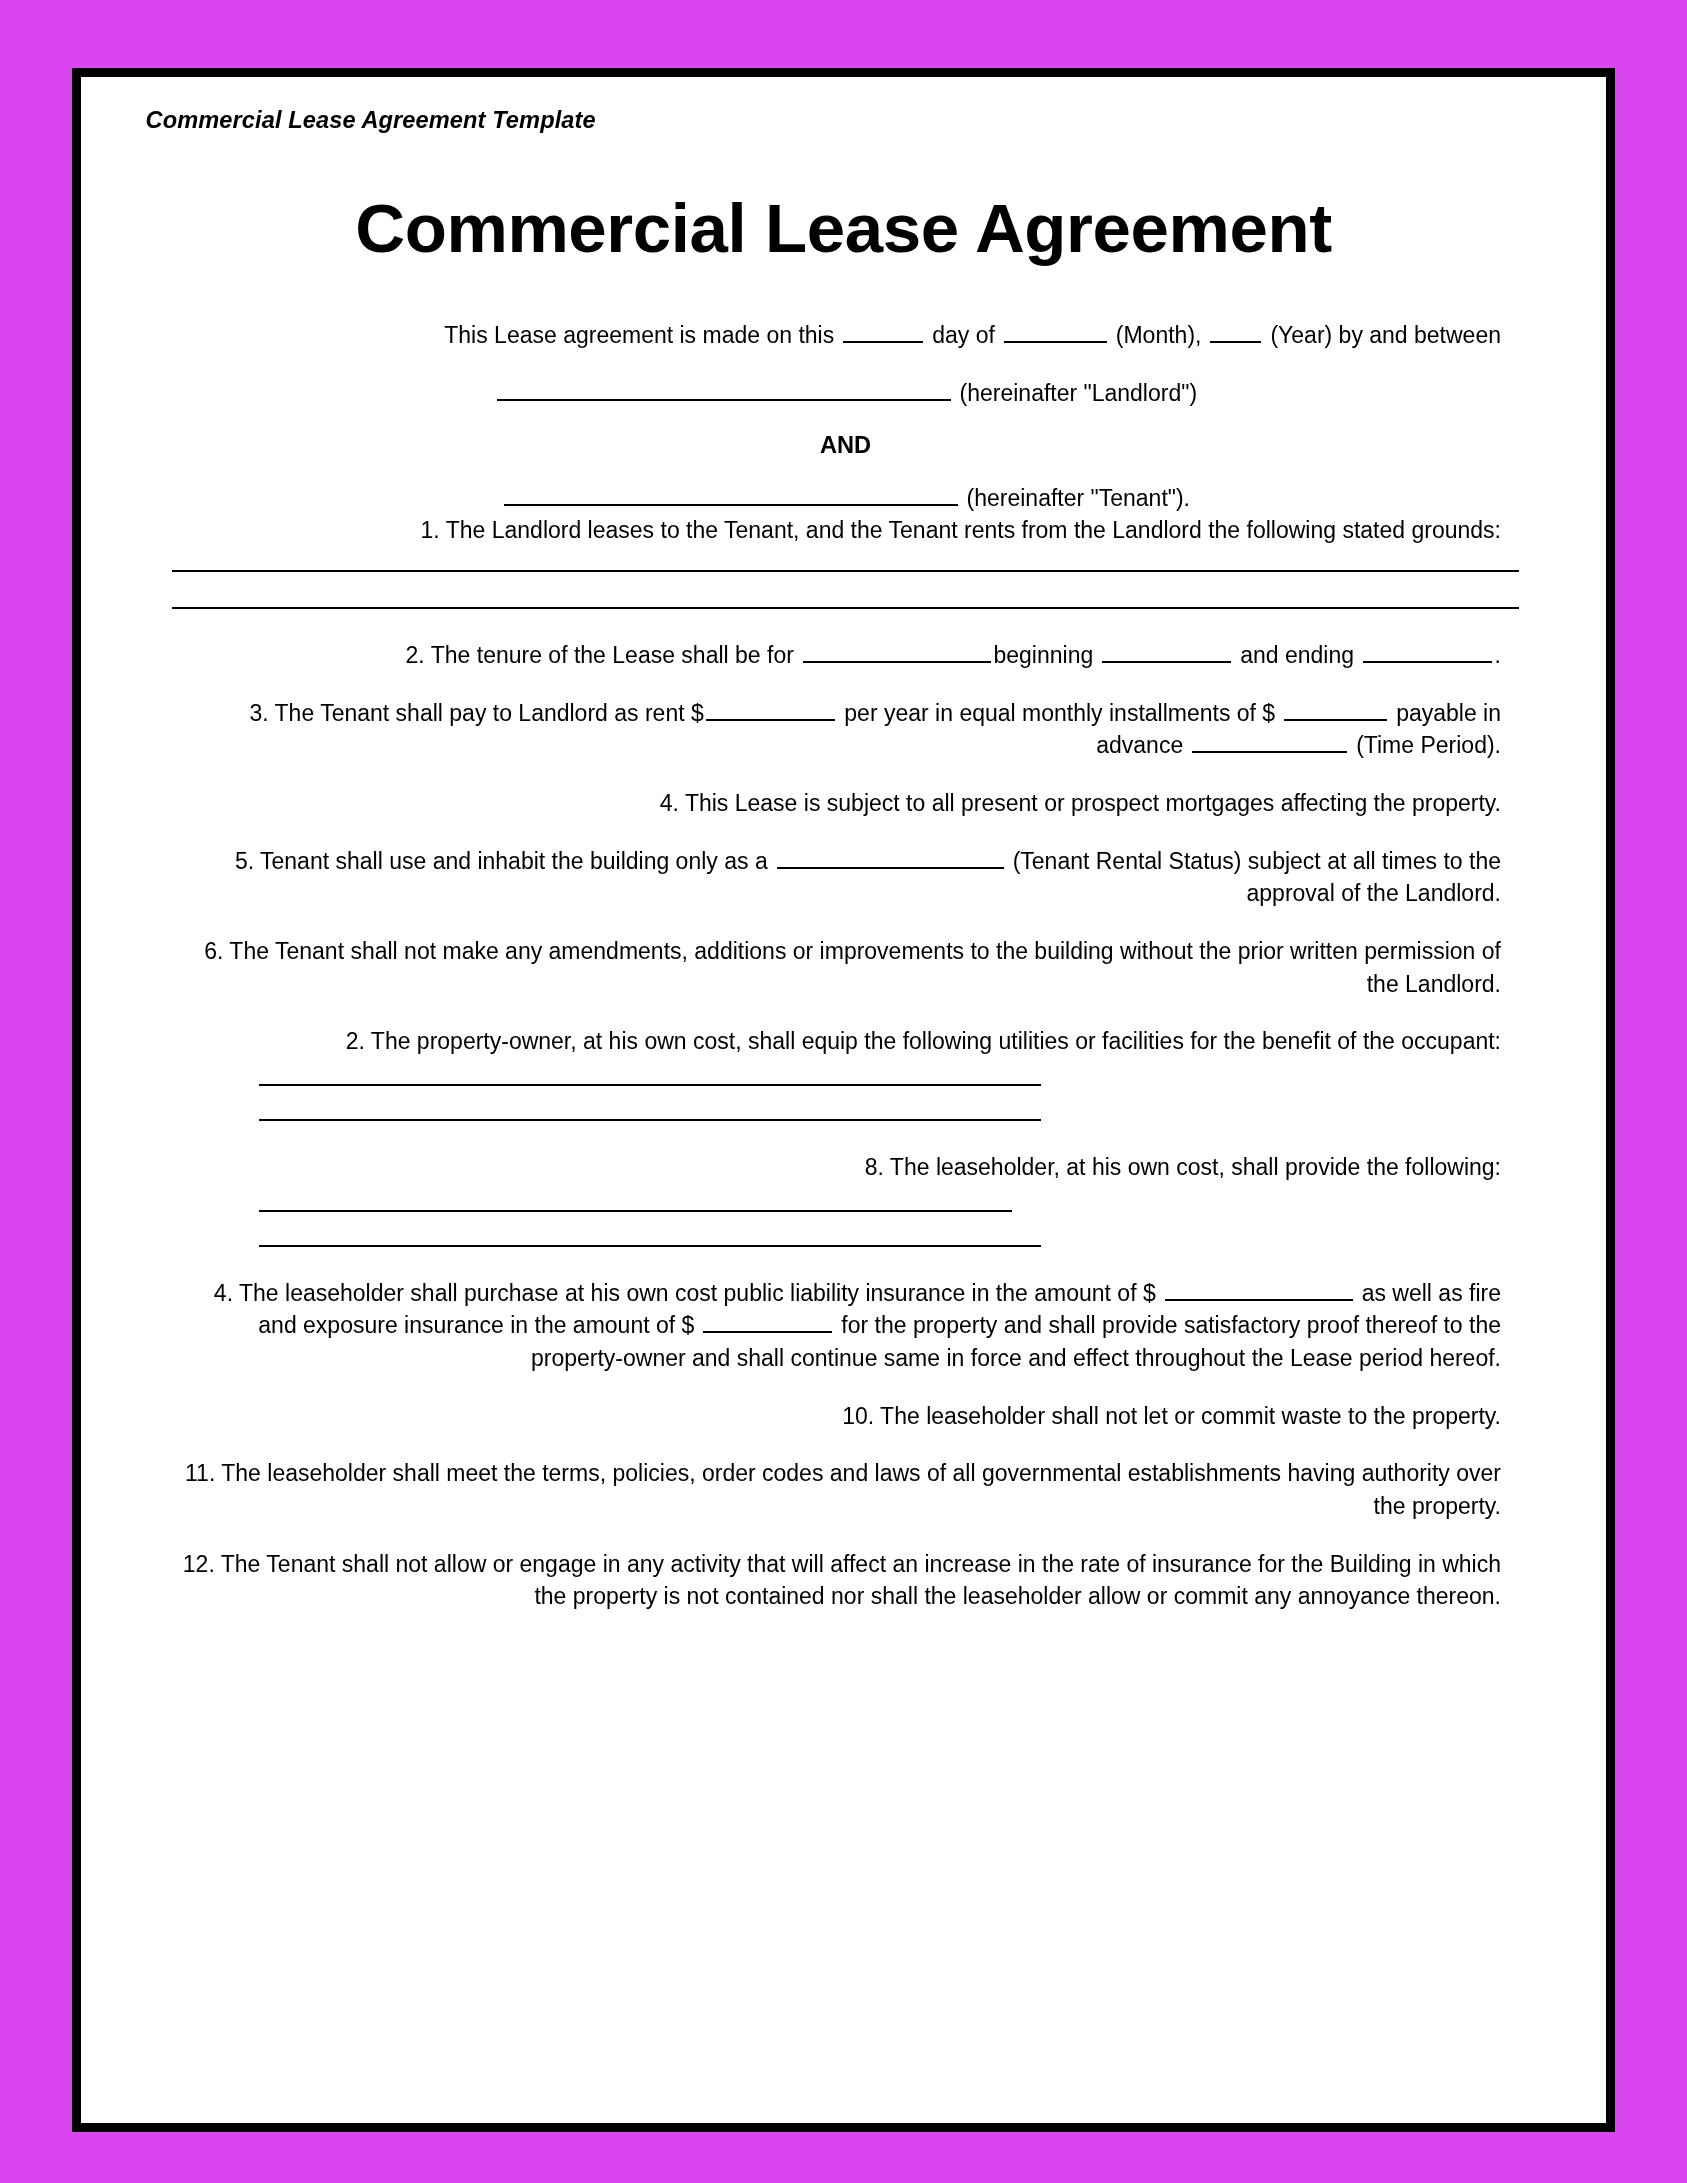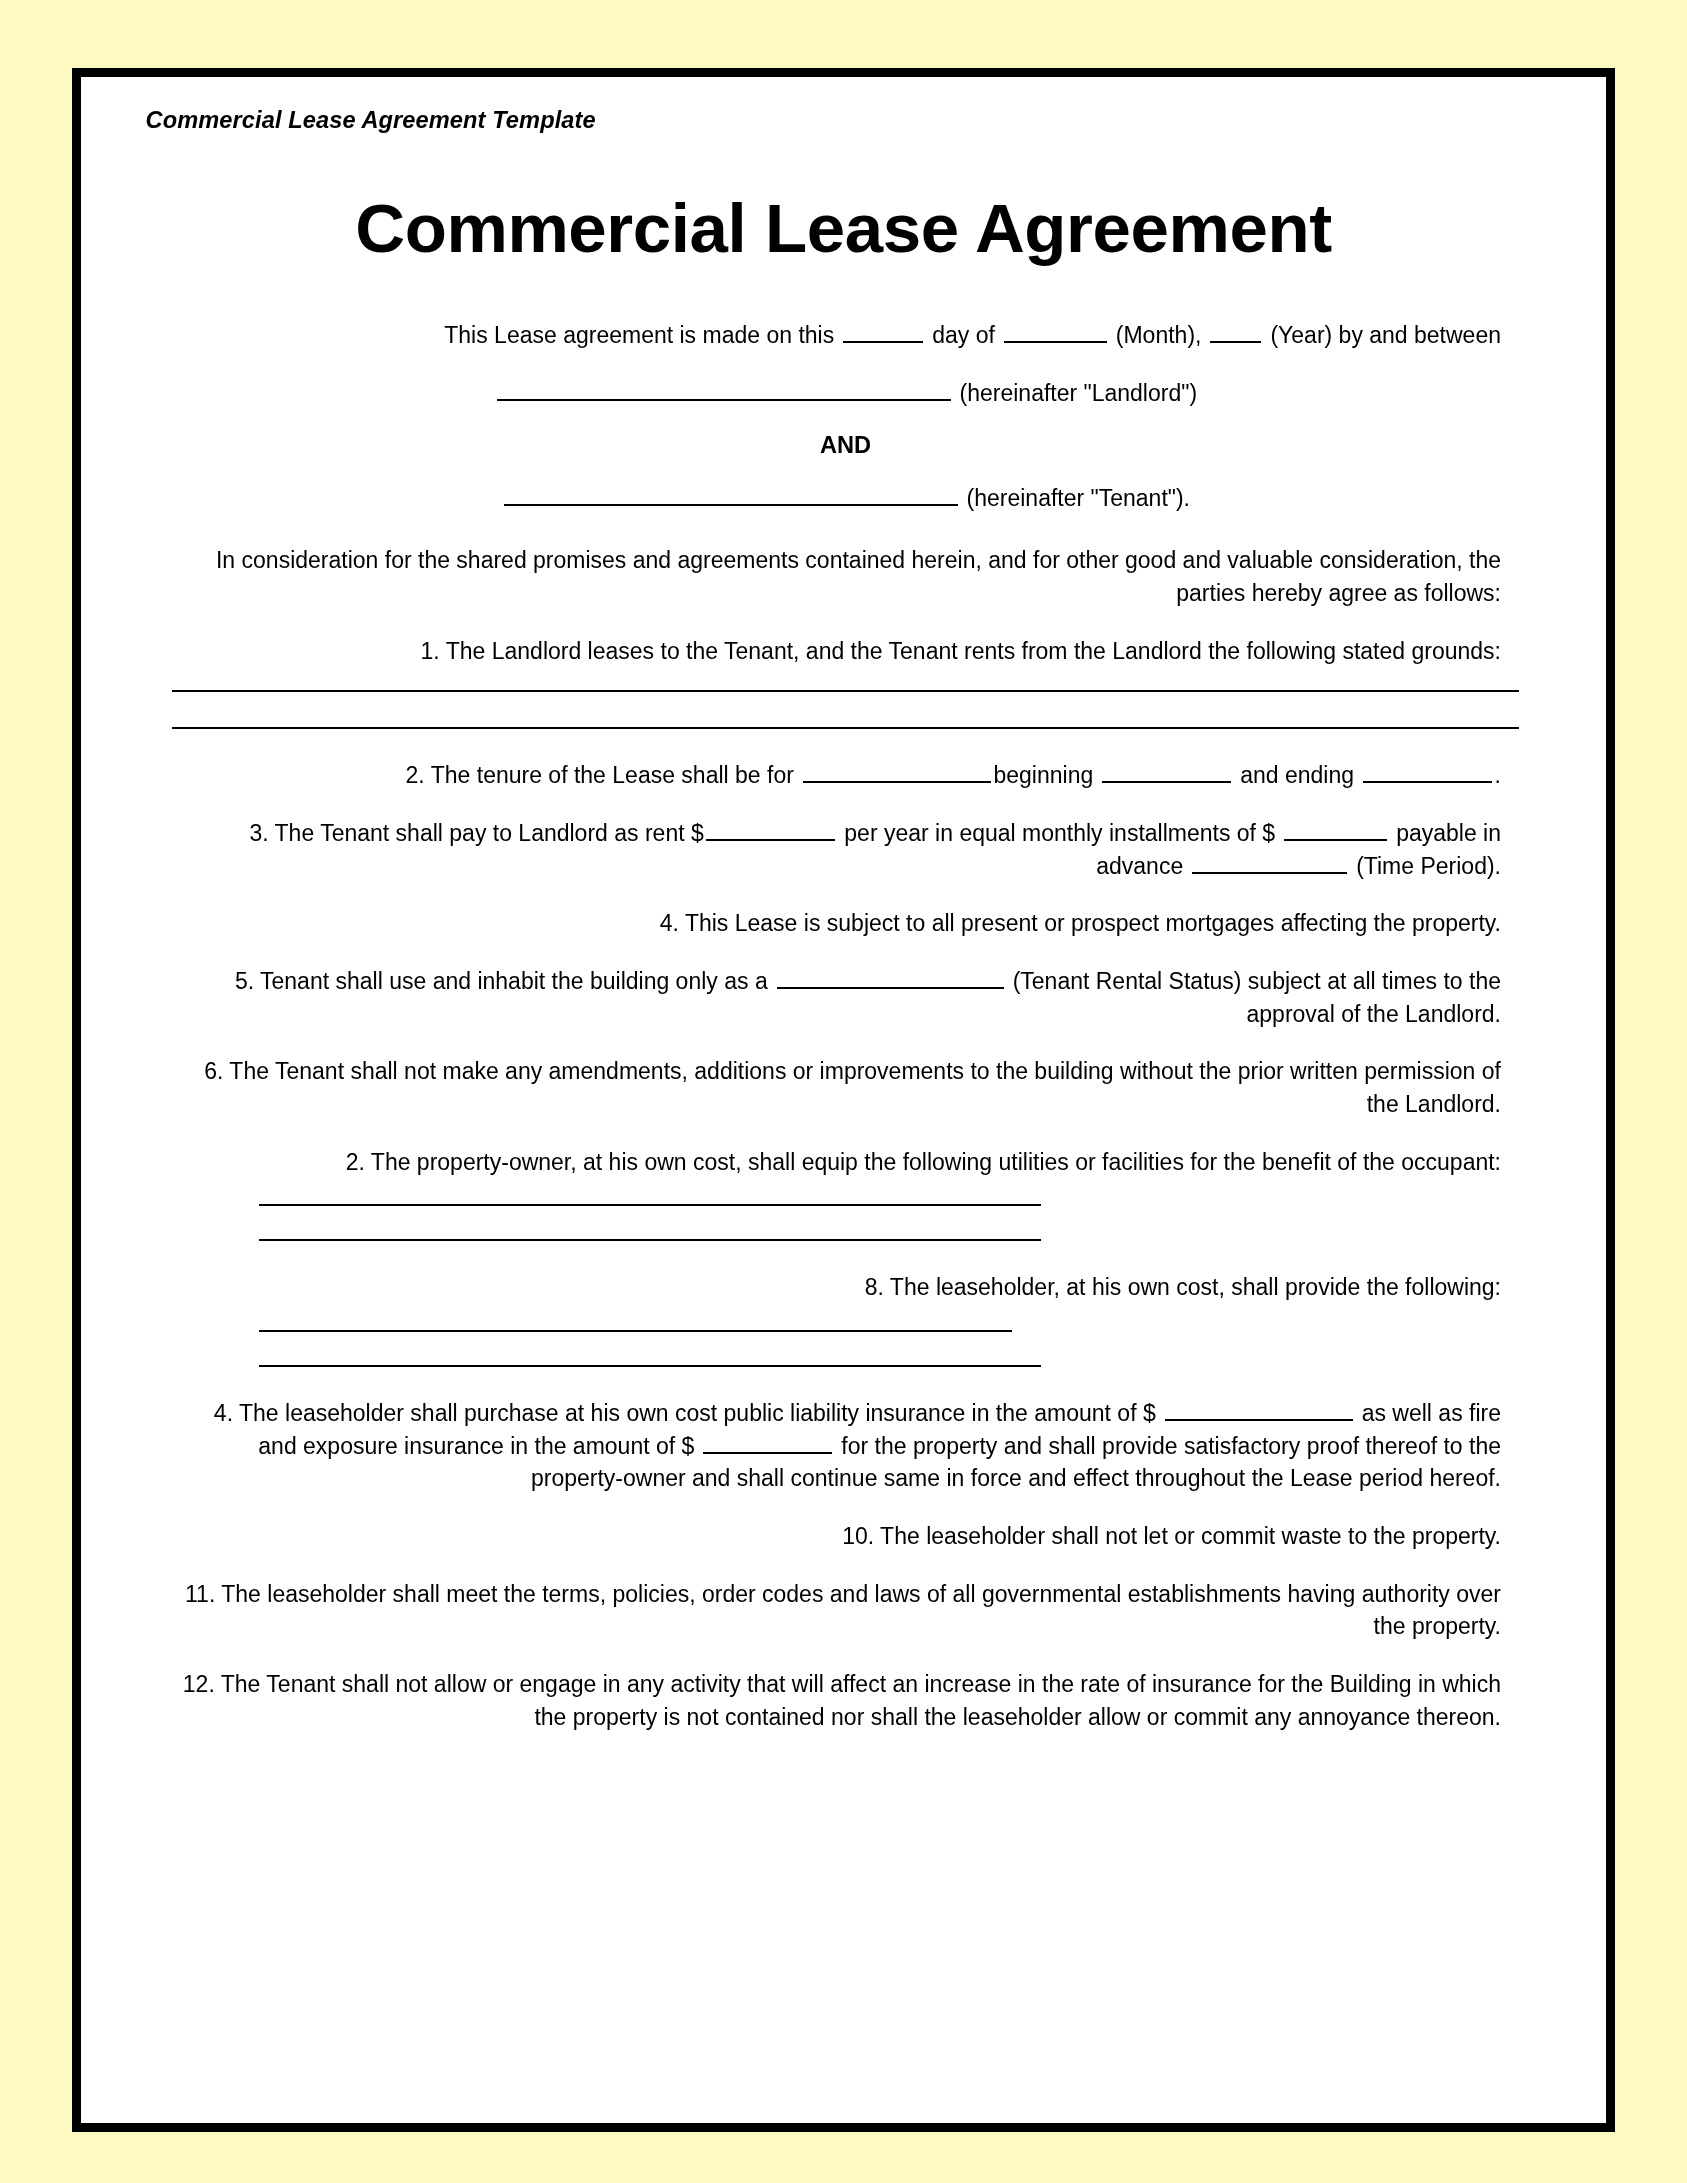--- a/index.html
+++ b/index.html
@@ -12,21 +12,21 @@
     height: 2184px;
     font-family: "Liberation Sans", sans-serif;
     color: #000000;
     overflow: hidden;
   }
   .page {
     box-sizing: border-box;
     width: 1687px;
     height: 2184px;
     padding: 68px 72px 52px 72px;
-    background: #fef9c3;
+    background: #d946ef;
   }
   .doc-frame {
     box-sizing: border-box;
     width: 100%;
     height: 100%;
     border: 9.6px solid #000000;
     padding: 23px 54px 35px 54px;
     background: #ffffff;
   }
   .template-label {
@@ -135,21 +135,20 @@
         <span>(hereinafter "Landlord")</span>
       </div>
 
       <div class="center-bold">AND</div>
 
       <div class="signature-row">
         <span class="ul u-sig"></span>
         <span>(hereinafter "Tenant").</span>
       </div>
 
-      <p class="para" style="margin-top:30px;">In consideration for the shared promises and agreements contained herein, and for other good and valuable consideration, the parties hereby agree as follows:</p>
 
       <p class="para tight">1. The Landlord leases to the Tenant, and the Tenant rents from the Landlord the following stated grounds:</p>
 
       <div class="rule-group">
         <div class="full-rule"></div>
         <div class="full-rule second"></div>
       </div>
 
       <p class="para">
         <span>2. The tenure of the Lease shall be for</span>

